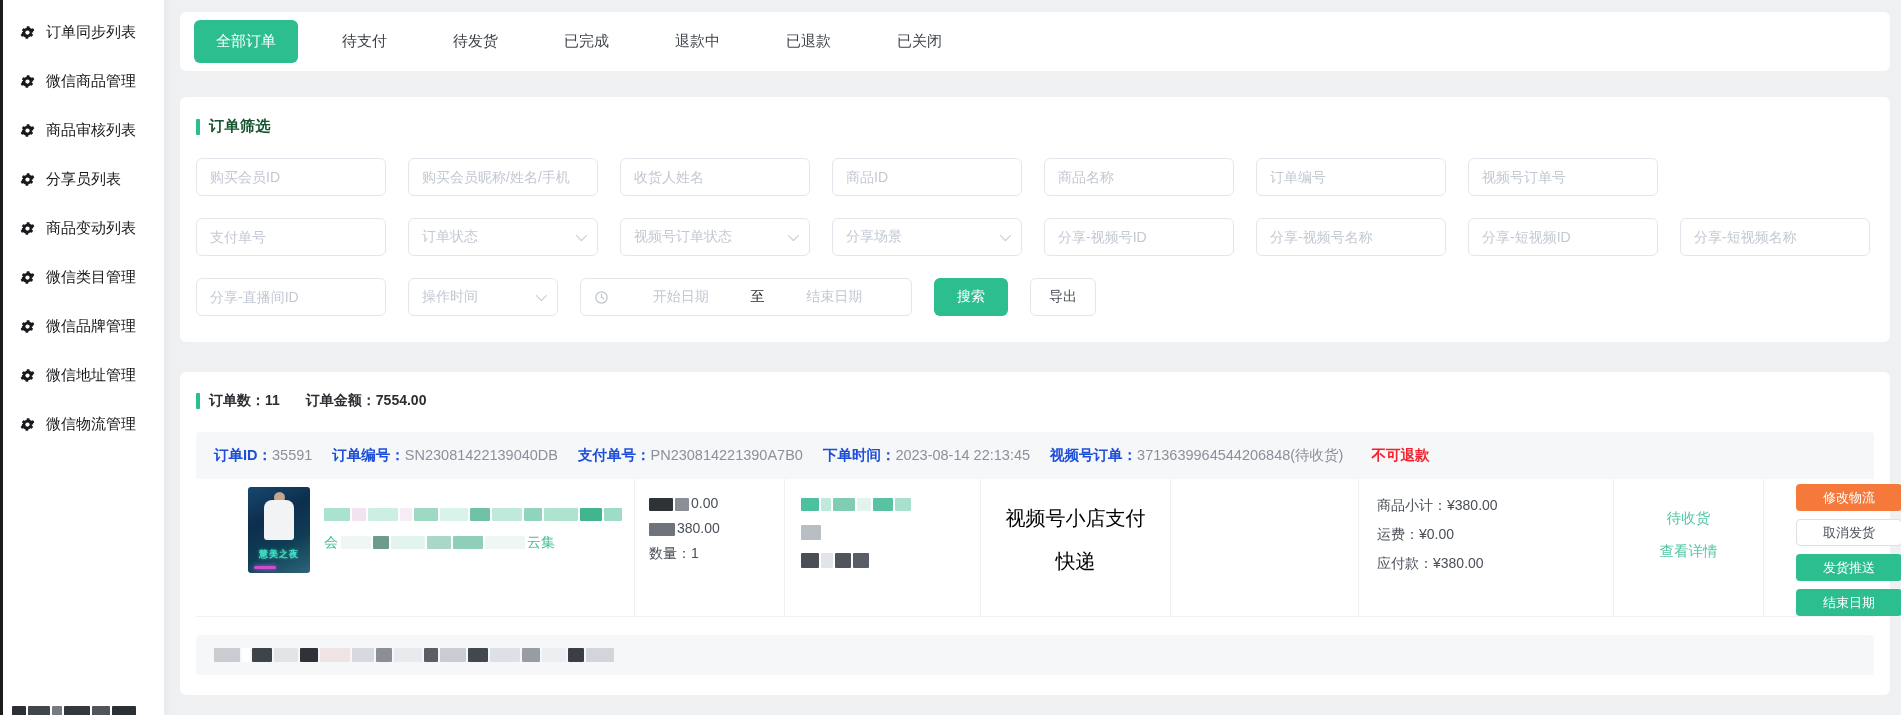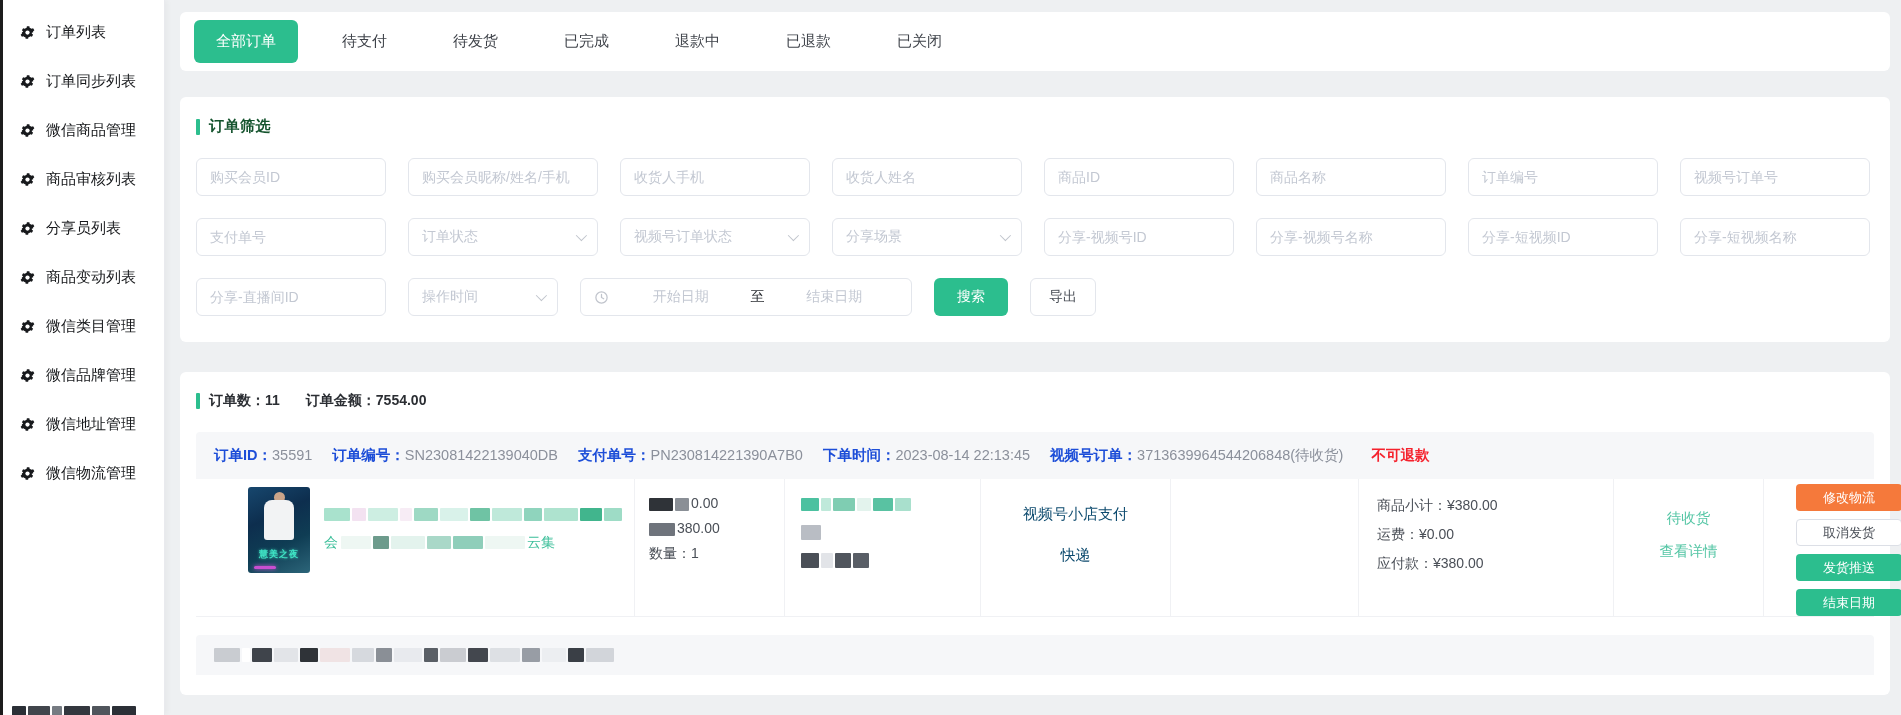--- a/index.html
+++ b/index.html
@@ -92,21 +92,21 @@
     box-shadow:0 0 4px #c94fd1; }
   .pinfo { margin-left:14px; padding-top:18px; }
   .mzline { height:15px; margin-bottom:13px; white-space:nowrap; }
   .mz { display:inline-block; height:13px; margin-right:2px; vertical-align:middle; border-radius:1px; }
   .frag { font-size:14px; color:#3dbf9a; vertical-align:middle; margin-right:3px; }
 
   .c-price { flex:0 0 150px; padding:16px 8px 0 14px; font-size:14px; color:#4a4f57; }
   .c-price .pl { margin-bottom:9px; white-space:nowrap; }
   .c-buyer { flex:0 0 196px; padding:16px 8px 0 16px; }
   .c-pay { flex:0 0 190px; display:flex; flex-direction:column; align-items:center; justify-content:flex-start;
-    padding-top:26px; font-size:15px; color:#0c4a6e;gap:6px; }
+    padding-top:26px; font-size:20px; color:#000000; }
   .c-pay .l1 { margin-bottom:16px; }
   .c-empty { flex:0 0 188px; }
   .c-amounts { flex:0 0 255px; padding:18px 8px 0 18px; font-size:14px; color:#4a4f57; }
   .c-amounts .al { margin-bottom:11px; white-space:nowrap; }
   .c-status { flex:0 0 150px; display:flex; flex-direction:column; align-items:center; padding-top:30px;
     font-size:14.5px; color:var(--accent-light); }
   .c-status .detail { margin-top:14px; cursor:pointer; }
   .c-actions { flex:0 0 170px; display:flex; flex-direction:column; align-items:center; gap:8px; padding-top:5px; }
   .abtn { width:106px; height:27px; border-radius:4px; font-size:13px; display:flex; align-items:center;
     justify-content:center; cursor:pointer; }
@@ -128,29 +128,20 @@
 <div class="win-edge"></div>
 
 <div class="sidebar">
   <div class="menu-item">
     <span class="gear">
         <svg viewBox="0 0 24 24">
           <path fill="#17191c" d="M21 12c0-.6-.05-1.2-.15-1.77l2.11-1.65-2-3.46-2.49 1a9 9 0 0 0-3.07-1.78L15 2h-4l-.4 2.34a9 9 0 0 0-3.07 1.78l-2.49-1-2 3.46 2.11 1.65A9.2 9.2 0 0 0 3 12c0 .6.05 1.19.15 1.77L1.04 15.42l2 3.46 2.49-1a9 9 0 0 0 3.07 1.78L9 22h4l.4-2.34a9 9 0 0 0 3.07-1.78l2.49 1 2-3.46-2.11-1.65c.1-.58.15-1.17.15-1.77z"></path>
           <circle cx="12" cy="12" r="3.4" fill="#fff"></circle>
         </svg>
       </span>
-    <span class="lbl">订单列表</span>
-  </div>
-  <div class="menu-item">
-    <span class="gear">
-        <svg viewBox="0 0 24 24">
-          <path fill="#17191c" d="M21 12c0-.6-.05-1.2-.15-1.77l2.11-1.65-2-3.46-2.49 1a9 9 0 0 0-3.07-1.78L15 2h-4l-.4 2.34a9 9 0 0 0-3.07 1.78l-2.49-1-2 3.46 2.11 1.65A9.2 9.2 0 0 0 3 12c0 .6.05 1.19.15 1.77L1.04 15.42l2 3.46 2.49-1a9 9 0 0 0 3.07 1.78L9 22h4l.4-2.34a9 9 0 0 0 3.07-1.78l2.49 1 2-3.46-2.11-1.65c.1-.58.15-1.17.15-1.77z"></path>
-          <circle cx="12" cy="12" r="3.4" fill="#fff"></circle>
-        </svg>
-      </span>
     <span class="lbl">订单同步列表</span>
   </div>
   <div class="menu-item">
     <span class="gear">
         <svg viewBox="0 0 24 24">
           <path fill="#17191c" d="M21 12c0-.6-.05-1.2-.15-1.77l2.11-1.65-2-3.46-2.49 1a9 9 0 0 0-3.07-1.78L15 2h-4l-.4 2.34a9 9 0 0 0-3.07 1.78l-2.49-1-2 3.46 2.11 1.65A9.2 9.2 0 0 0 3 12c0 .6.05 1.19.15 1.77L1.04 15.42l2 3.46 2.49-1a9 9 0 0 0 3.07 1.78L9 22h4l.4-2.34a9 9 0 0 0 3.07-1.78l2.49 1 2-3.46-2.11-1.65c.1-.58.15-1.17.15-1.77z"></path>
           <circle cx="12" cy="12" r="3.4" fill="#fff"></circle>
         </svg>
       </span>
     <span class="lbl">微信商品管理</span>
@@ -234,21 +225,20 @@
 
   <div class="card filter-card">
     <div class="sec-title">
       <span class="sec-bar"></span>
       <b>订单筛选</b>
     </div>
 
     <div class="frow">
       <input class="fin" placeholder="购买会员ID" style="">
       <input class="fin" placeholder="购买会员昵称/姓名/手机" style="">
-      <input class="fin" placeholder="收货人手机" style="">
       <input class="fin" placeholder="收货人姓名" style="">
       <input class="fin" placeholder="商品ID" style="">
       <input class="fin" placeholder="商品名称" style="">
       <input class="fin" placeholder="订单编号" style="">
       <input class="fin" placeholder="视频号订单号" style="">
     </div>
 
     <div class="frow">
       <input class="fin" placeholder="支付单号" style="">
       <div class="fsel">

